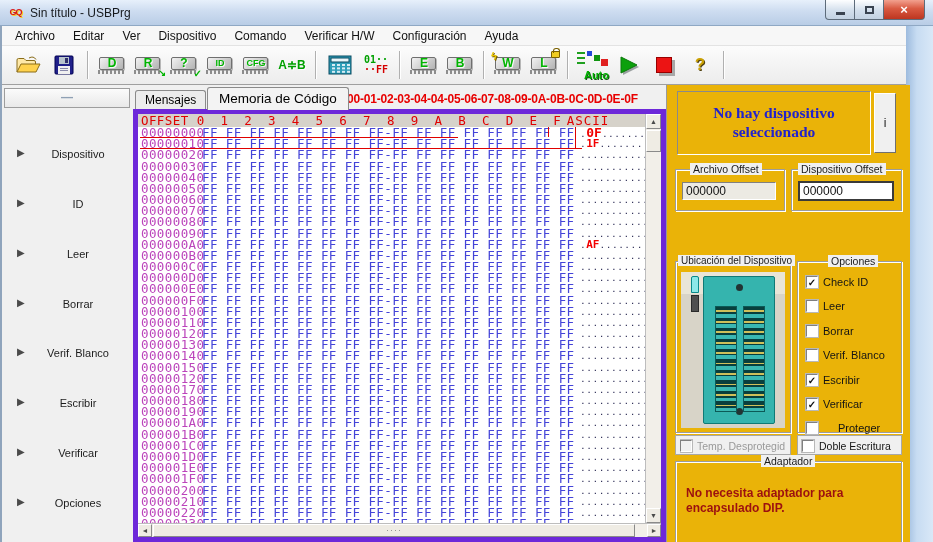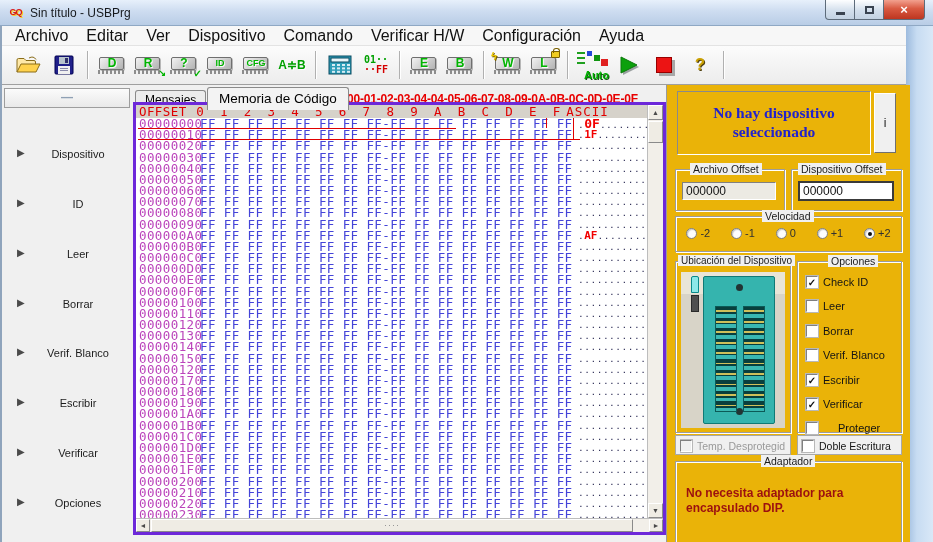--- a/index.html
+++ b/index.html
@@ -28,21 +28,21 @@
   .glyph-max{width:9px;height:8px;border:2px solid #3a4350;background:transparent;}
 
   
   .frame-right{position:absolute;top:26px;left:906px;width:27px;bottom:0;
     background:linear-gradient(90deg,#9dbbde,#c7dcf2 40%,#d9e8f7);}
   .frame-left{position:absolute;top:26px;left:0;width:2px;bottom:0;background:#8fa4bc;}
 
   
   .menubar{position:absolute;left:2px;top:26px;width:904px;height:20px;background:#f7f7f7;
     border-bottom:1px solid #e3e3e3;display:flex;align-items:center;padding-left:4px;}
-  .menu-item{font-size:16px;color:#111;padding:0 9px;line-height:20px;}
+  .menu-item{font-size:12px;color:#111;padding:0 9px;line-height:20px;}
 
   
   .toolbar{position:absolute;left:2px;top:46px;width:904px;height:39px;
     background:linear-gradient(#fcfcfc,#ececec);border-bottom:1px solid #9f9f9f;
     display:flex;align-items:center;padding-left:8px;}
   .tb-btn{width:36px;height:32px;display:flex;align-items:center;justify-content:center;position:relative;}
   .tb-sep{width:2px;height:28px;margin:0 5px;border-left:1px solid #b0b0b0;border-right:1px solid #fff;}
 
   .chip{position:relative;display:inline-block;width:28px;height:20px;}
   .chip-body{position:absolute;left:1px;top:2px;width:25px;height:13px;
@@ -91,22 +91,22 @@
   
   .tab{position:absolute;border:1px solid #8a8a8a;border-bottom:none;border-radius:3px 3px 0 0;
     font-size:12px;background:#ececec;padding:0 9px;}
   .tab.inactive{left:135px;top:90px;height:19px;line-height:18px;}
   .tab.active{left:207px;top:87px;height:23px;line-height:21px;font-size:13.5px;
     background:#f3f3f3;z-index:3;padding:0 11px;}
   .hexline-top{position:absolute;left:347px;top:92px;font-weight:bold;font-size:12px;
     color:#e80000;letter-spacing:-0.2px;white-space:nowrap;}
 
   
-  .hexwrap{position:absolute;left:133px;top:102px;width:533px;height:433px;
-    border:3px solid #6d28d9;background:#fff;}
+  .hexwrap{position:absolute;left:133px;top:109px;width:533px;height:433px;
+    border:5px solid #6d28d9;background:#fff;}
   .hexheader{position:absolute;left:0;top:0;right:16px;height:13px;background:#d6d2ca;
     color:#e00000;font-family:"DejaVu Sans Mono",monospace;font-size:12.5px;line-height:13px;
     letter-spacing:0.4px;display:flex;white-space:pre;}
   .h-off{width:64px;padding-left:3px;}
   .h-bytes{width:372px;}
   .h-ascii{margin-left:6px;width:100px;text-align:left;letter-spacing:1px;}
   .hexrows{position:absolute;left:0;top:13px;right:16px;bottom:14px;overflow:hidden;}
   .hexrow{height:11.18px;display:flex;white-space:pre;
     font-family:"DejaVu Sans Mono",monospace;font-size:12.5px;line-height:11.3px;letter-spacing:0.4px;}
   .r-off{width:64px;padding-left:3px;color:#bb44bb;}
@@ -471,30 +471,20 @@
 
     <div class="grp" style="left:8px;top:84px;width:110px;height:42px;">
       <span class="grp-label" style="left:14px;">Archivo Offset</span>
       <input class="fld gray" readonly="" value="000000" style="">
     </div>
     <div class="grp" style="left:124px;top:84px;width:111px;height:42px;">
       <span class="grp-label" style="left:6px;">Dispositivo Offset</span>
       <input class="fld white" value="000000" style="">
     </div>
 
-    <div class="grp" style="left:8px;top:131px;width:227px;height:36px;">
-      <span class="grp-label" style="left:86px;">Velocidad</span>
-      <div class="radiorow">
-          <span><span class="radio"></span><span>-2</span></span>
-          <span><span class="radio"></span><span>-1</span></span>
-          <span><span class="radio"></span><span>0</span></span>
-          <span><span class="radio"></span><span>+1</span></span>
-          <span><span class="radio checked"></span><span>+2</span></span>
-        </div>
-    </div>
 
     <div class="grp" style="left:8px;top:176px;width:116px;height:172px;">
       <span class="grp-label" style="left:2px;font-size:10px;">Ubicación del Dispositivo</span>
       <div class="socket-img">
         <div class="socket-top"></div>
         <div class="socket-body"></div>
         <div class="lever-cap"></div>
         <div class="lever-bar"></div>
         <div class="screw top"></div>
         <div class="screw bot"></div>

